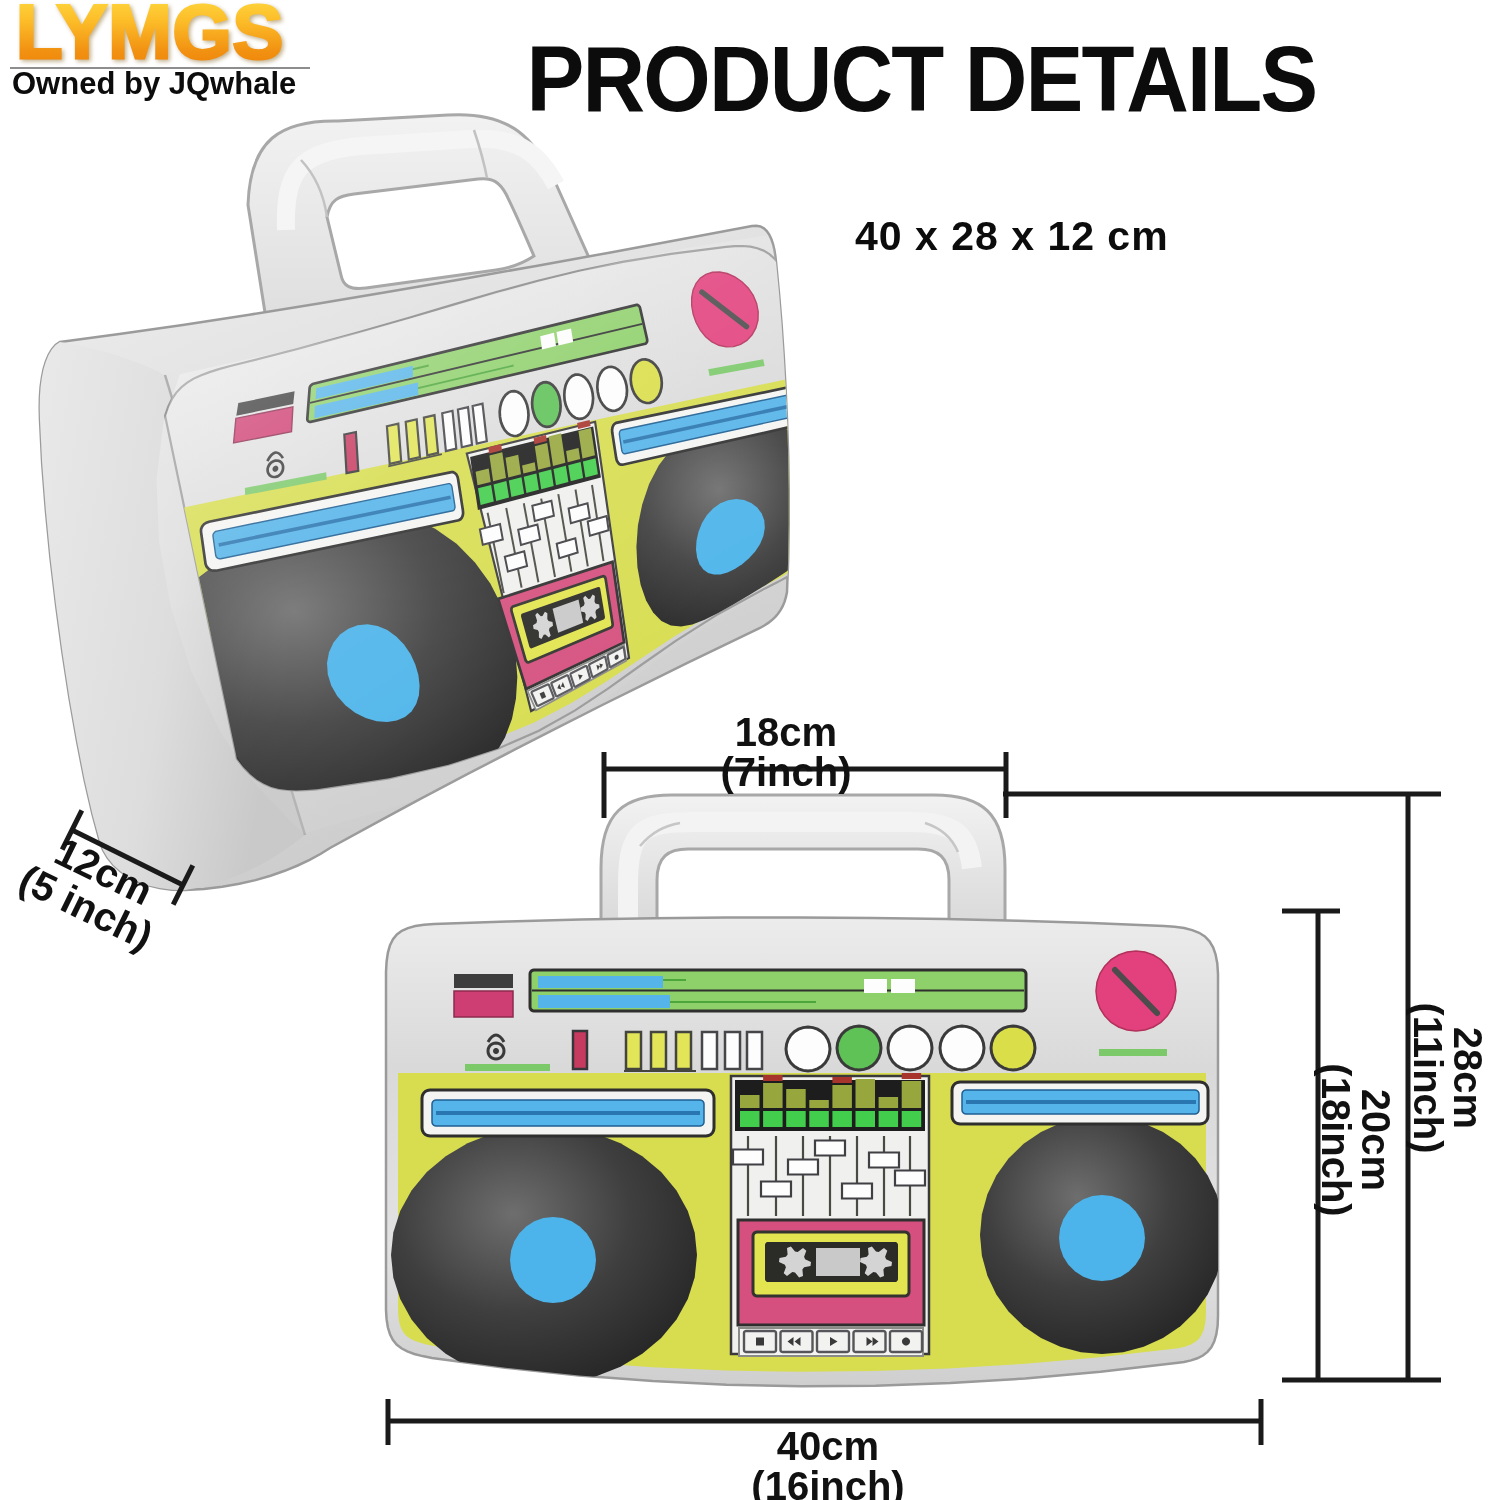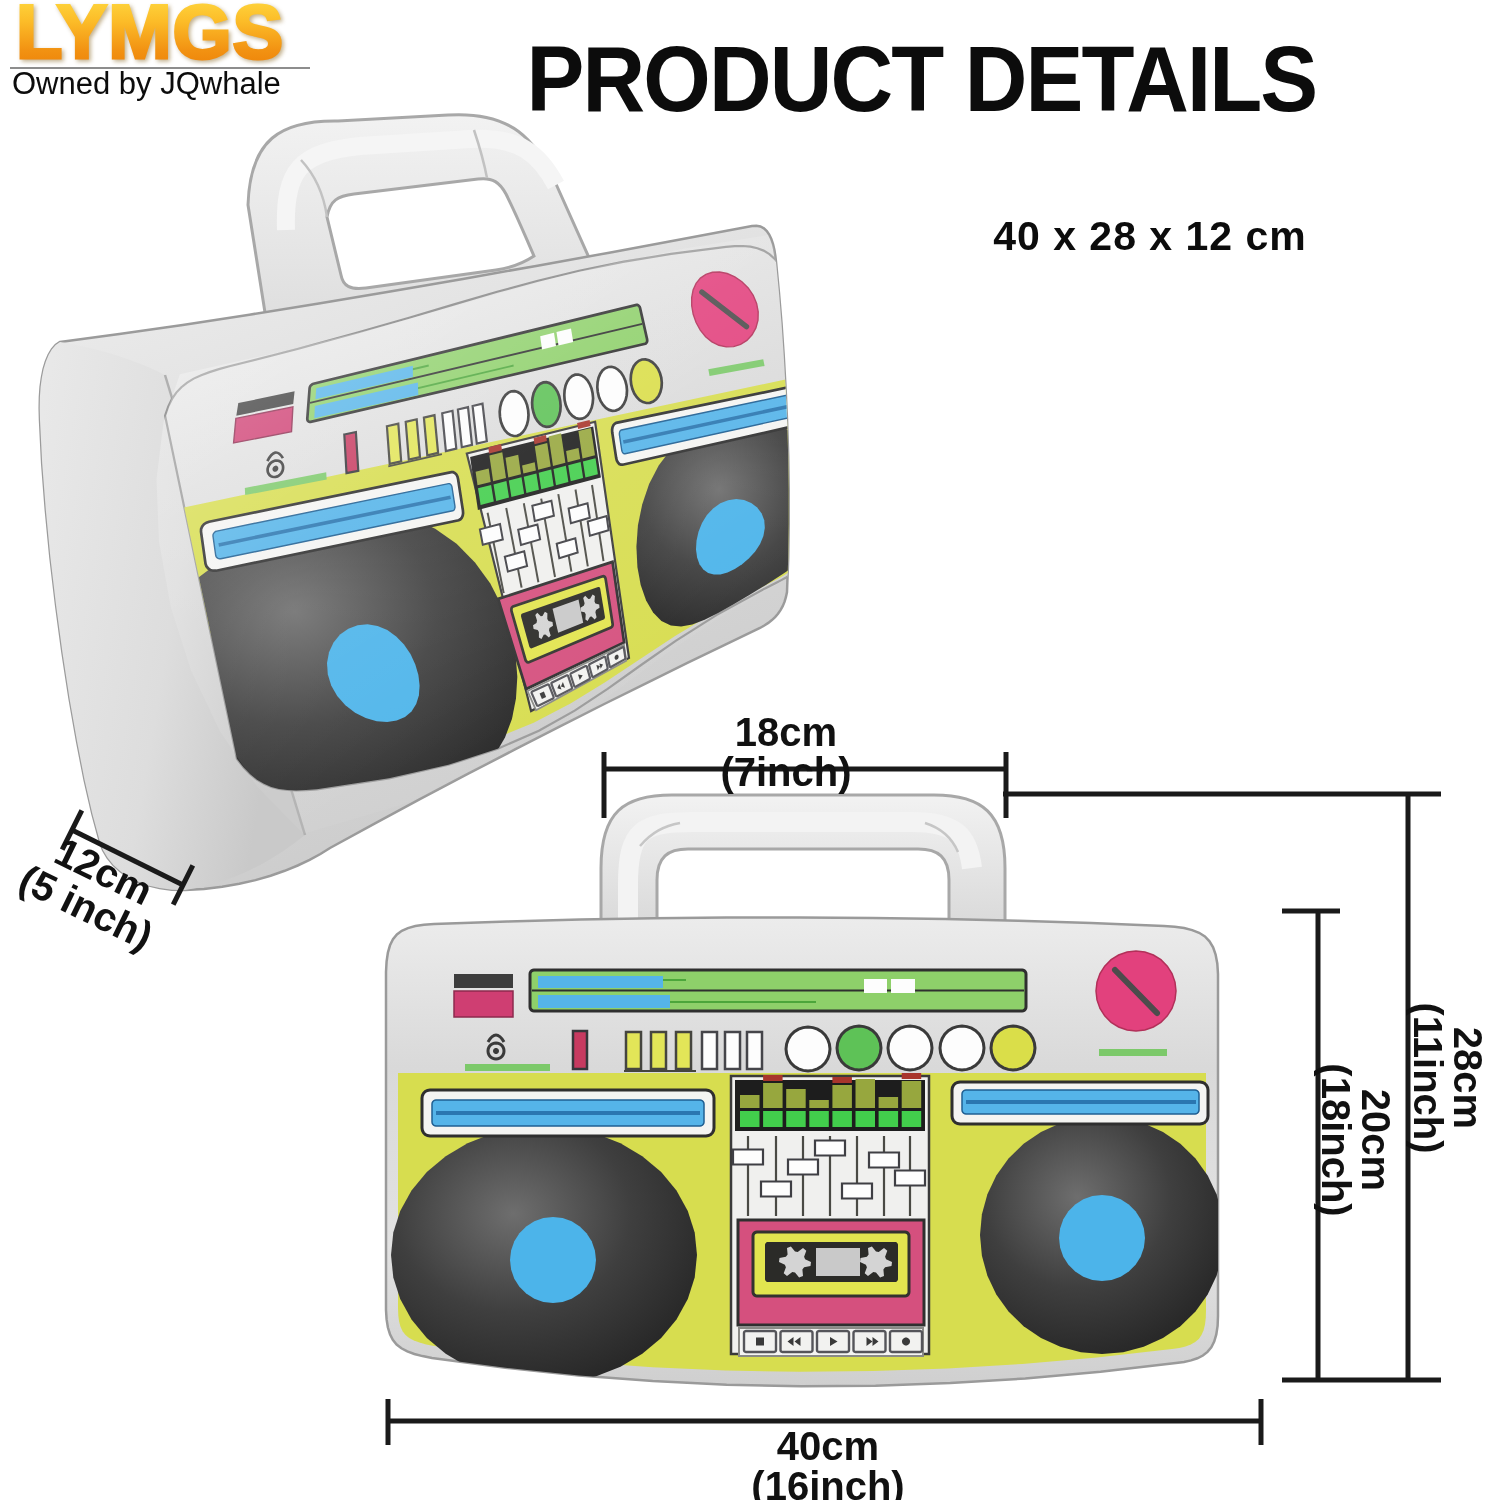--- a/index.html
+++ b/index.html
@@ -285,25 +285,25 @@
       <linearGradient id="lg" x1="0" y1="0" x2="0" y2="1">
 <stop offset="0.02" stop-color="#ffdf45"></stop>
         <stop offset="0.38" stop-color="#fcbc28"></stop>
 <stop offset="0.72" stop-color="#f29212"></stop>
         <stop offset="1" stop-color="#ec7d05"></stop>
 </linearGradient>
     </defs>
 <text x="16" y="58" font-family="Liberation Sans,sans-serif" font-weight="bold" font-size="76" letter-spacing="1" fill="url(#lg)" stroke="url(#lg)" stroke-width="3" style="filter:drop-shadow(2px 2px 2px rgba(120,80,0,0.45))">LYMGS</text>
 </svg>
 <div class="abs" style="left:10px;top:67px;width:300px;height:2px;background:#8d8d8d"></div>
-<div class="abs" style="left:12px;top:68px;font-size:31px;line-height:31px;font-weight:normal;color:#0c0c0c;letter-spacing:0px">Owned by JQwhale</div>
+<div class="abs" style="left:12px;top:68px;font-size:31px;line-height:31px;font-weight:bold;color:#0c0c0c;letter-spacing:0px">Owned by JQwhale</div>
 
 <div class="abs" style="left:500px;top:33px;width:790px;line-height:93px;text-align:center;font-size:93px;font-weight:bold;color:#0c0c0c;letter-spacing:-2px;white-space:nowrap;transform:scale(0.933,1);transform-origin:center">PRODUCT DETAILS</div>
 
 <div class="abs" style="left:855px;top:213px;width:590px;font-size:41px;line-height:47px;font-weight:bold;color:#0c0c0c;letter-spacing:1px;white-space:nowrap">
-  <div style="text-align:center">40 x 28 x 12 cm</div>
+  <div style="text-align:left">40 x 28 x 12 cm</div>
 </div>
 
 <div class="abs dimtxt" style="left:686px;top:712px;width:200px">18cm<br>(7inch)</div>
 <div class="abs dimtxt" style="left:728px;top:1426px;width:200px">40cm<br>(16inch)</div>
 <div class="abs dimtxt" style="left:1348px;top:1038px;width:200px;transform:rotate(90deg);transform-origin:center">28cm<br>(11inch)</div>
 <div class="abs dimtxt" style="left:1256px;top:1100px;width:200px;transform:rotate(90deg);transform-origin:center">20cm<br>(18inch)</div>
 <div class="abs dimtxt" style="left:-5px;top:849px;width:200px;transform:rotate(26deg);transform-origin:center">12cm<br>(5 inch)</div>
 
 </body></html>

